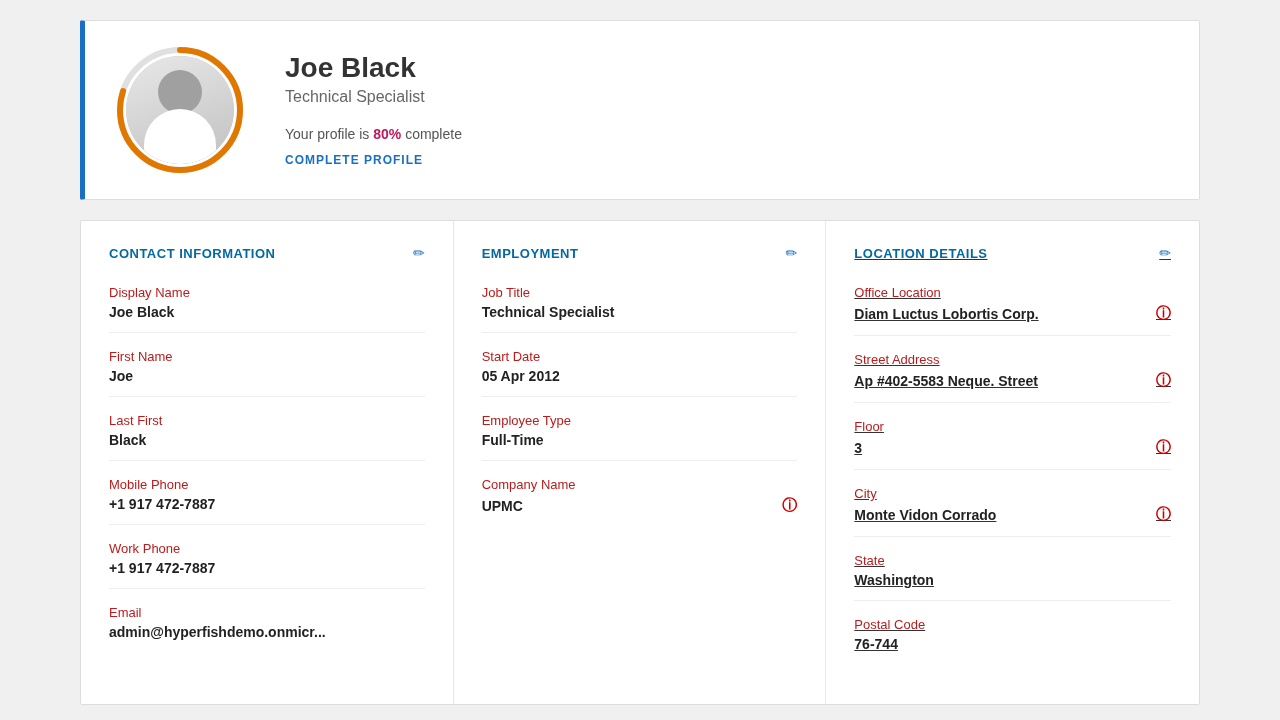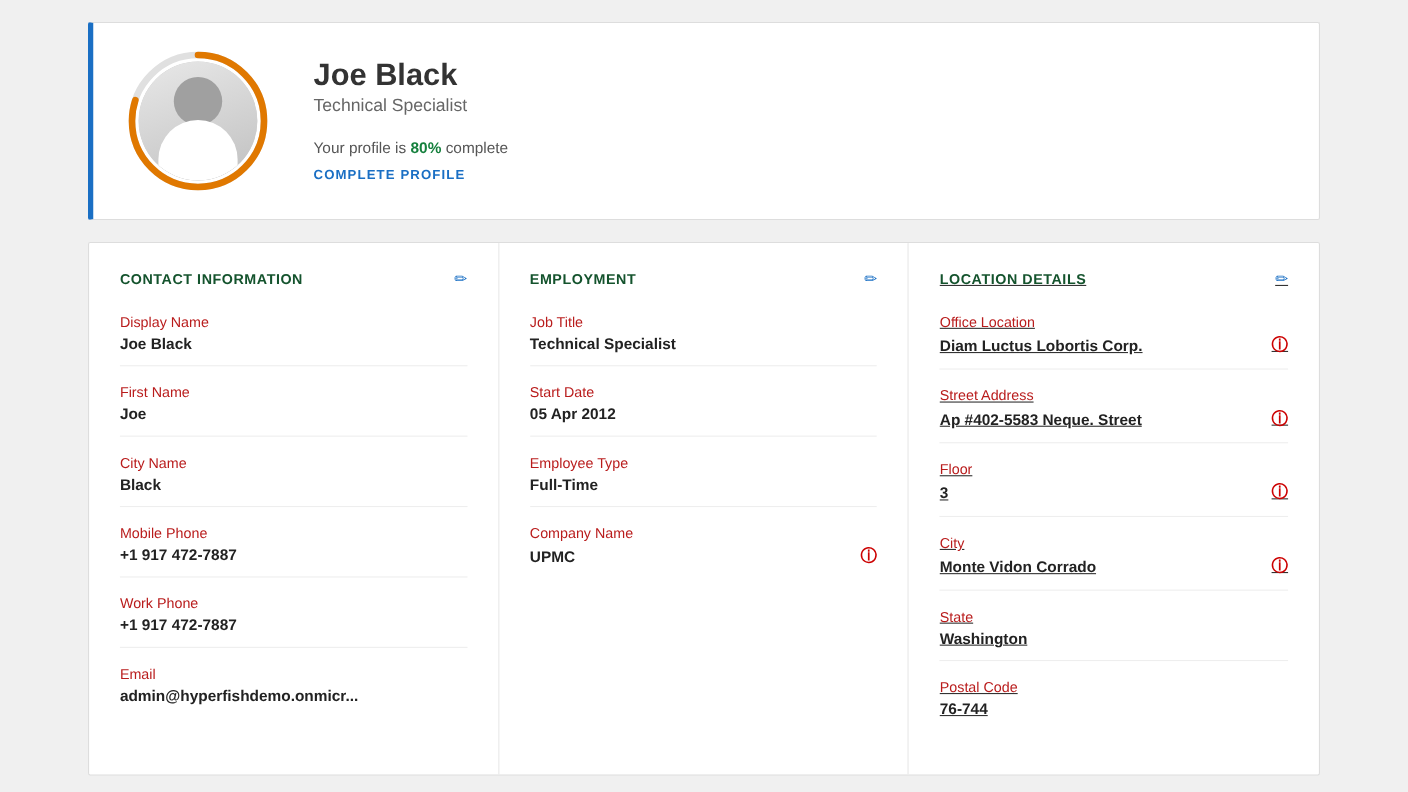--- a/index.html
+++ b/index.html
@@ -105,21 +105,21 @@
       text-align: left;
     }
 
     .completion-text {
       font-size: 14px;
       color: #555;
       margin-bottom: 8px;
     }
 
     .completion-pct {
-      color: #15803d;
+      color: #be185d;
       font-weight: 600;
     }
 
     .complete-link {
       color: #1a6fc4;
       font-size: 12px;
       font-weight: 600;
       letter-spacing: 1px;
       text-decoration: none;
       cursor: pointer;
@@ -150,21 +150,21 @@
       align-items: center;
       justify-content: space-between;
       margin-bottom: 20px;
       padding-bottom: 4px;
     }
 
     .column-title {
       font-size: 13px;
       font-weight: 700;
       letter-spacing: 0.5px;
-      color: #14532d;
+      color: #0369a1;
     }
 
     .edit-icon {
       color: #1a6fc4;
       cursor: pointer;
       font-size: 14px;
     }
 
     .field-group {
       margin-bottom: 16px;
@@ -249,21 +249,21 @@
 
       <div class="field-group">
         <div class="field-label">Display Name</div>
         <div class="field-value">Joe Black</div>
       </div>
       <div class="field-group">
         <div class="field-label">First Name</div>
         <div class="field-value">Joe</div>
       </div>
       <div class="field-group">
-        <div class="field-label">City Name</div>
+        <div class="field-label">Last First</div>
         <div class="field-value">Black</div>
       </div>
       <div class="field-group">
         <div class="field-label">Mobile Phone</div>
         <div class="field-value">+1 917 472-7887</div>
       </div>
       <div class="field-group">
         <div class="field-label">Work Phone</div>
         <div class="field-value">+1 917 472-7887</div>
       </div>

